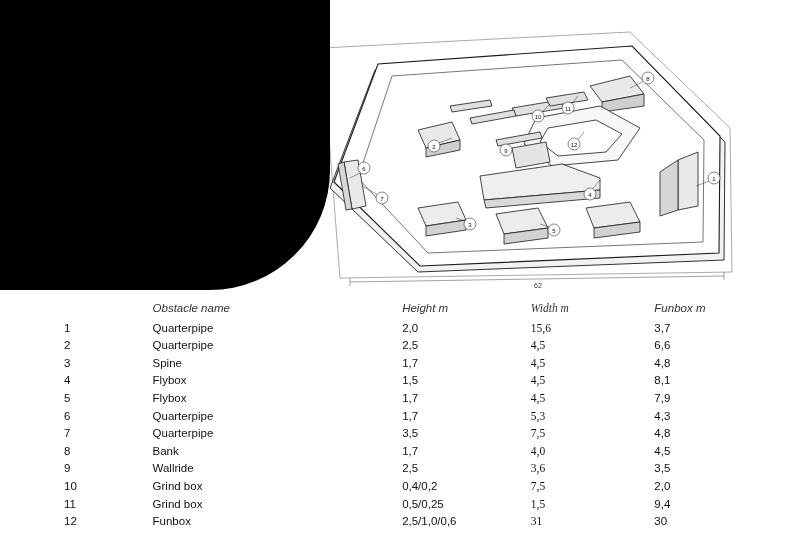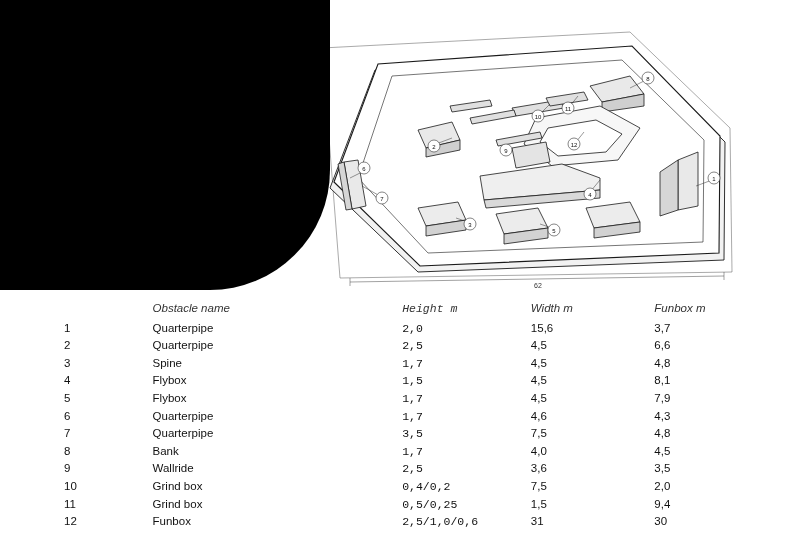--- a/index.html
+++ b/index.html
@@ -118,22 +118,22 @@
     line-height: 15.6px;
     vertical-align: top;
   }
   .table thead th {
     font-style: italic;
     color: #333;
     padding-bottom: 3px;
   }
   .c-num   { width: 55px; padding-left: 52px !important; }
   .c-name  { width: 190px; }
-  .c-h     { width: 98px; font-family: Liberation Mono, monospace; }
-  .c-w     { width: 94px; }
+  .c-h     { width: 98px; }
+  .c-w     { width: 94px; font-family: Liberation Serif, serif; }
   .c-l     { width: 120px; }
 </style>
 </head>
 <body>
 
 <div class="drawing">
 <svg width="500" height="285" viewBox="0 0 500 285" xmlns="http://www.w3.org/2000/svg">
   <g fill="none" stroke="#1a1a1a" stroke-width="0.8">
 
     <path d="M22 38 L330 22 L430 118 L432 262 L40 268 Z" stroke="#555" stroke-width="0.5"></path>
@@ -351,21 +351,21 @@
         <td class="c-num">5</td>
         <td class="c-name">Flybox</td>
         <td class="c-h">1,7</td>
         <td class="c-w">4,5</td>
         <td class="c-l">7,9</td>
       </tr>
       <tr>
         <td class="c-num">6</td>
         <td class="c-name">Quarterpipe</td>
         <td class="c-h">1,7</td>
-        <td class="c-w">4,6</td>
+        <td class="c-w">5,3</td>
         <td class="c-l">4,3</td>
       </tr>
       <tr>
         <td class="c-num">7</td>
         <td class="c-name">Quarterpipe</td>
         <td class="c-h">3,5</td>
         <td class="c-w">7,5</td>
         <td class="c-l">4,8</td>
       </tr>
       <tr>

